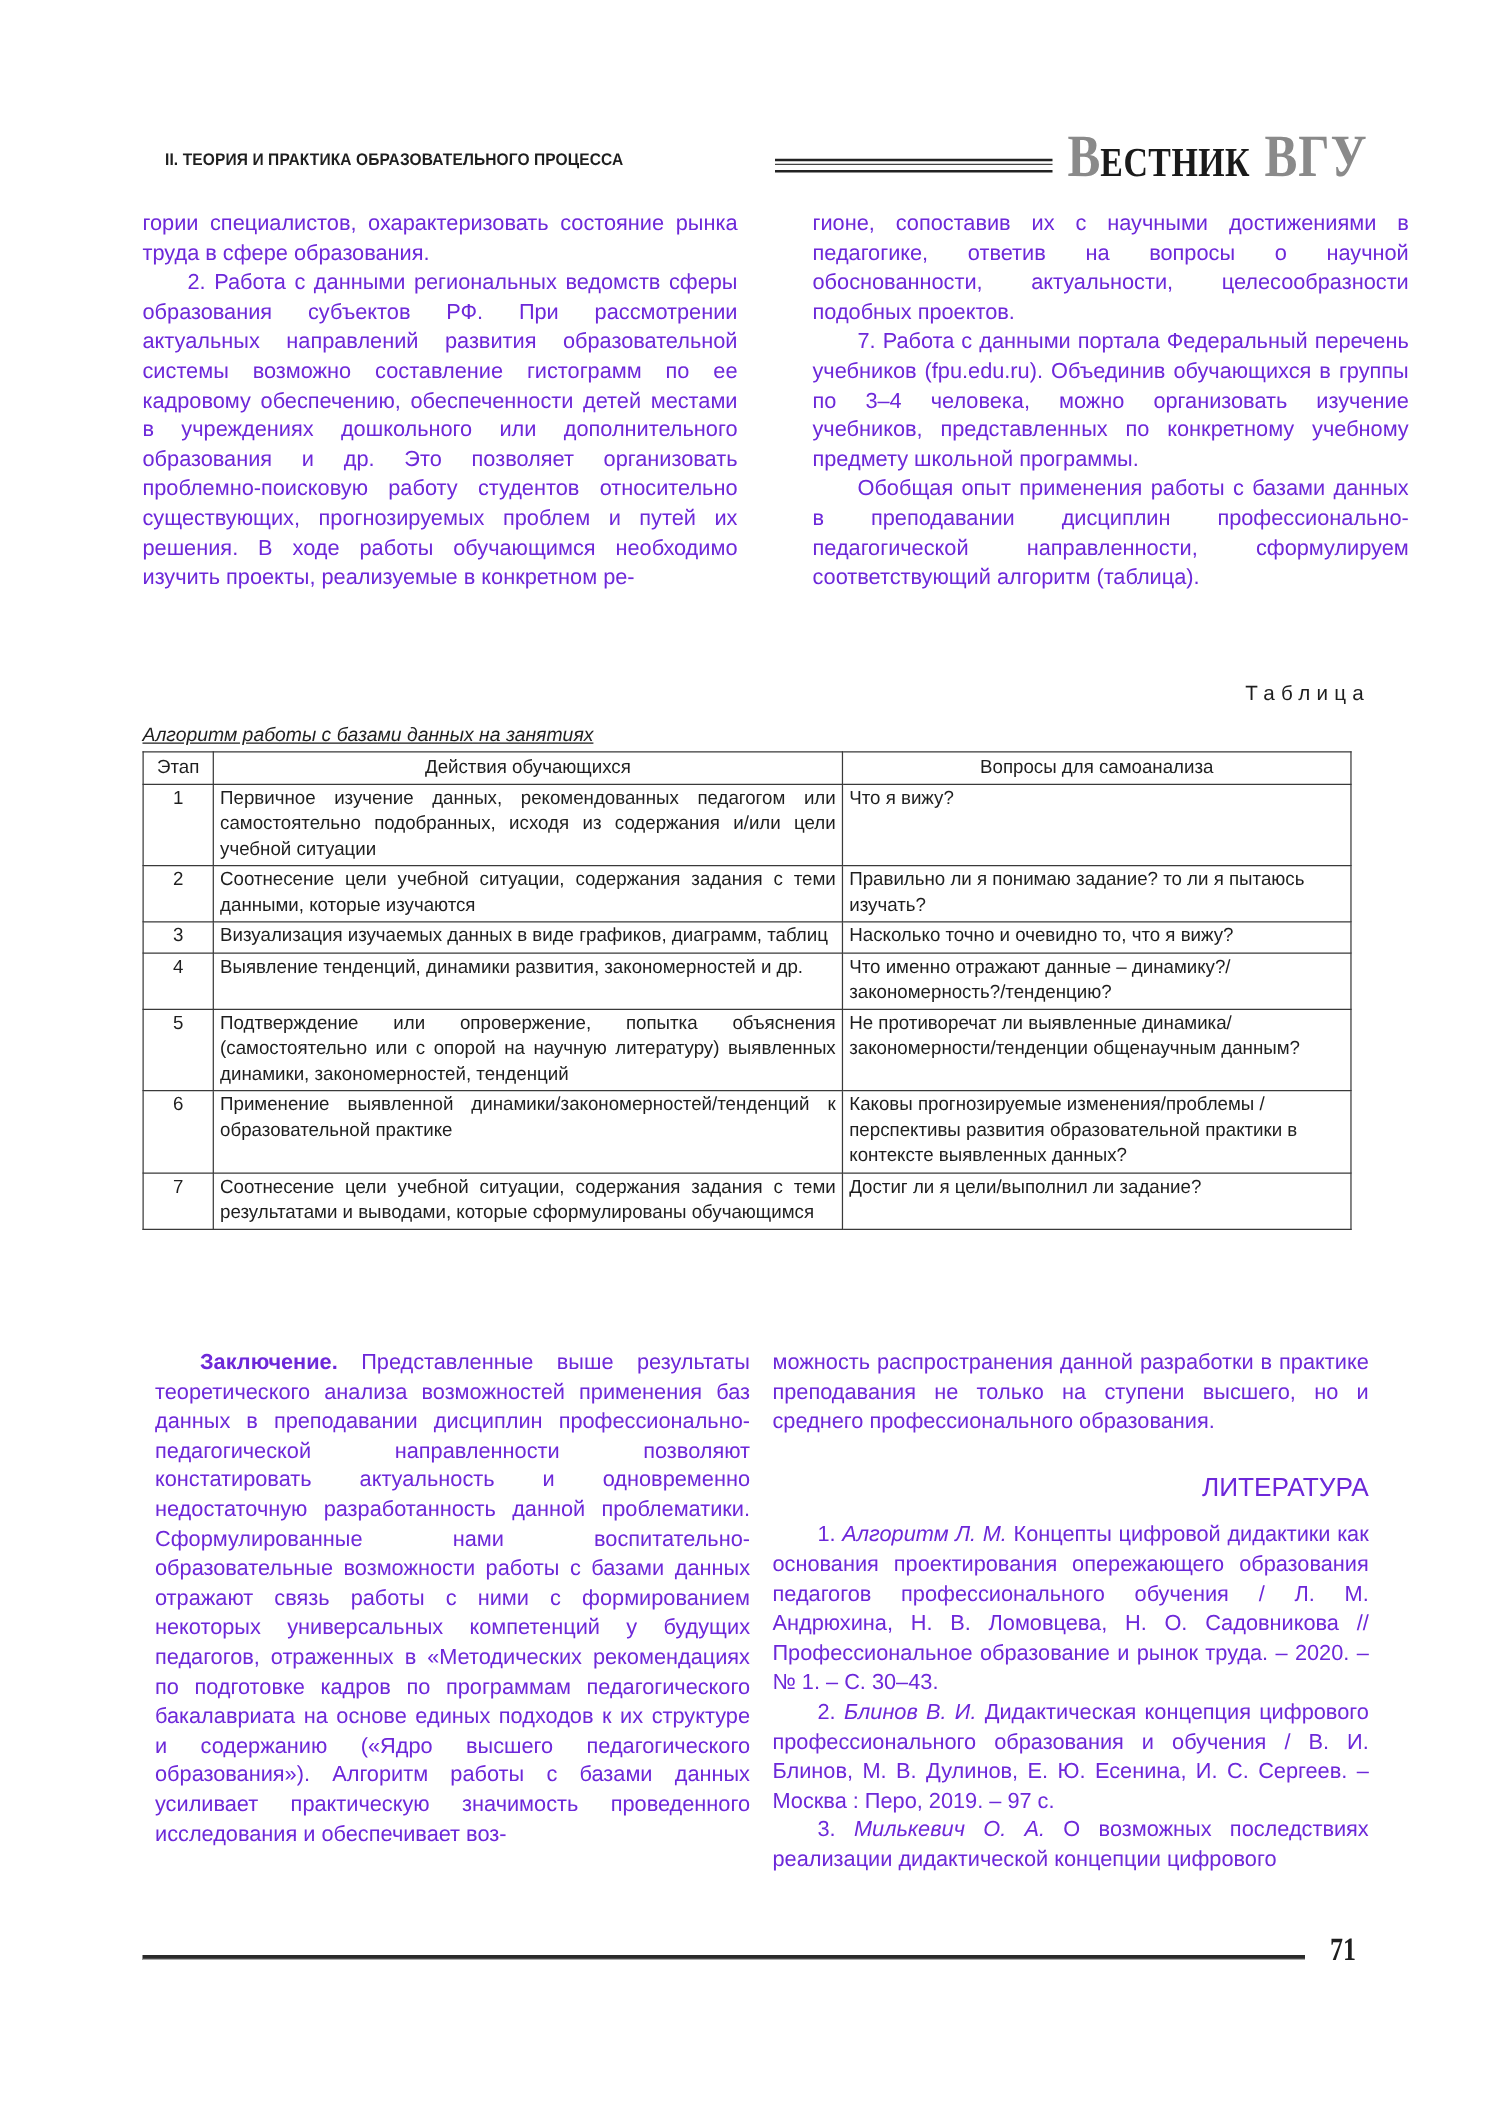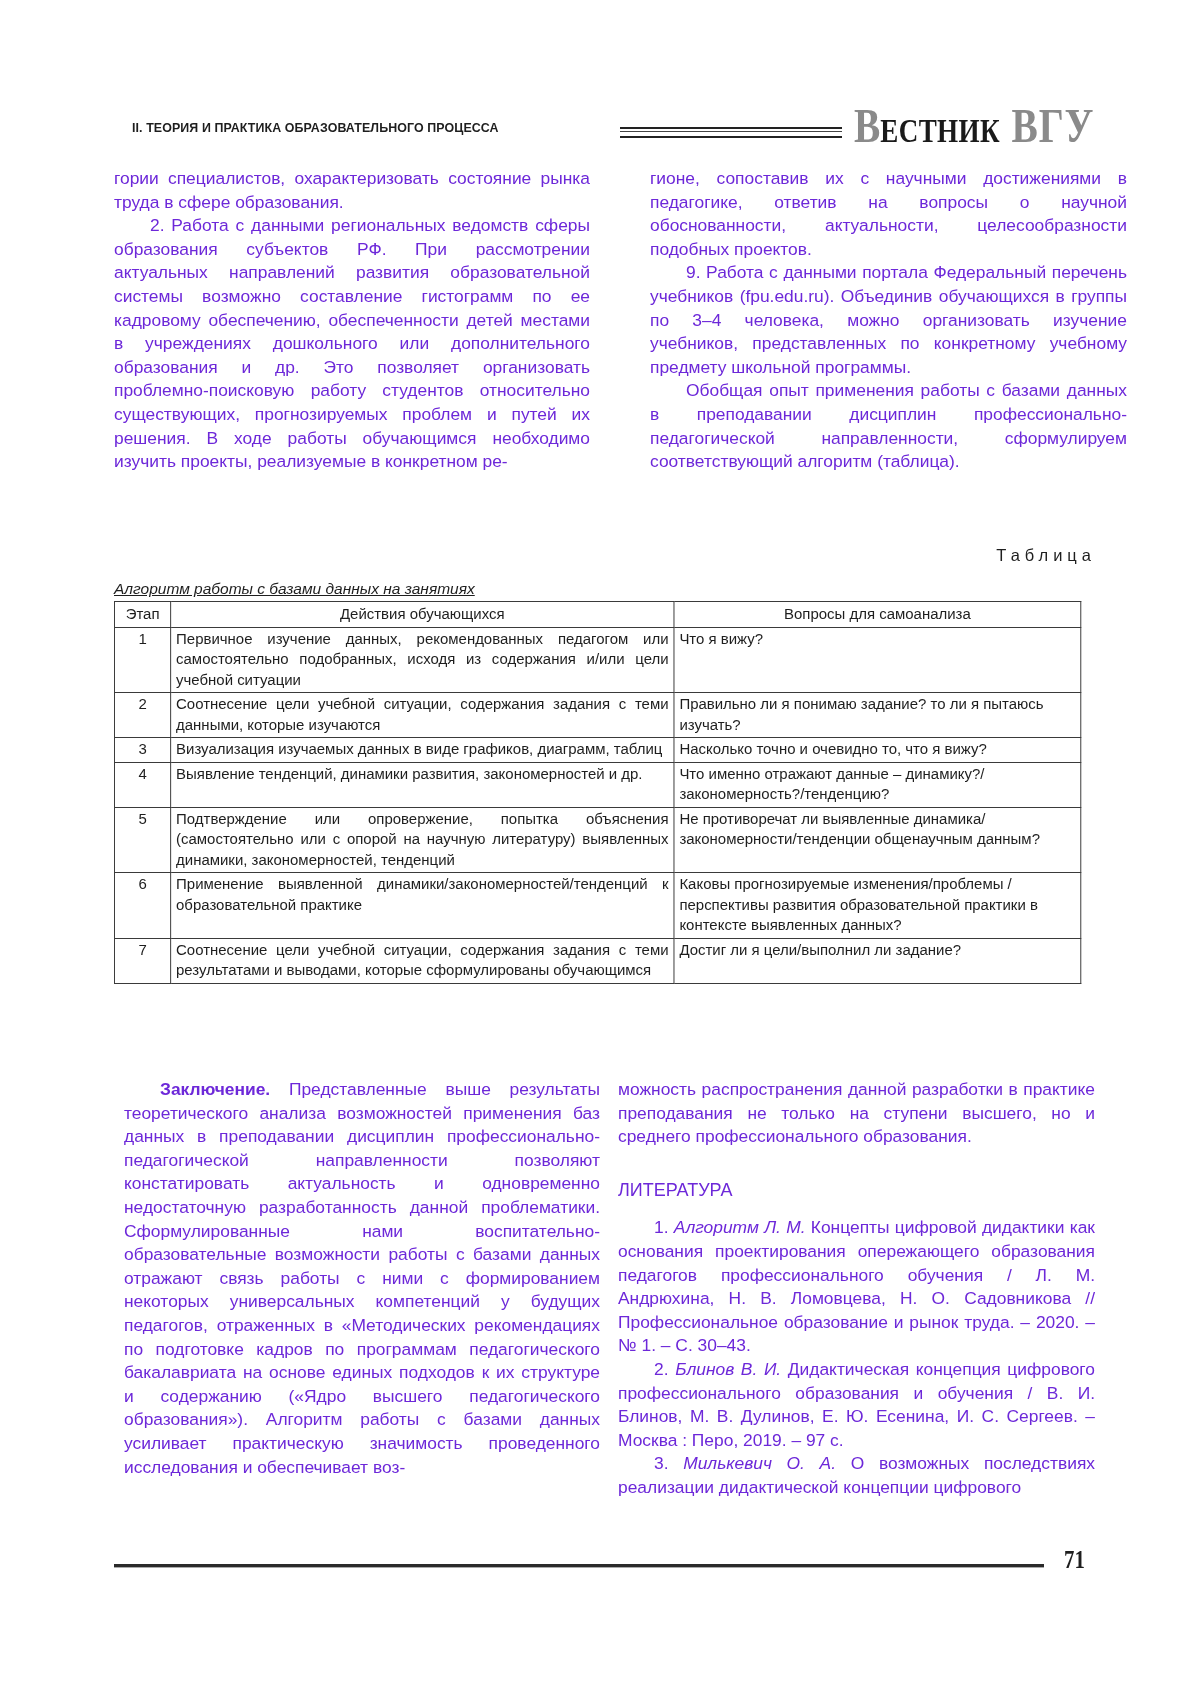--- a/index.html
+++ b/index.html
@@ -57,21 +57,21 @@
     }
     table.algo th, table.algo td {
       border: 1.4px solid #3a3a3a; vertical-align: top; padding: 1px 5px 2px 5px;
       font-weight: normal; color: #1e1e1e;
     }
     table.algo th { text-align: center; padding: 2px 5px; }
     table.algo td.stage { text-align: center; width: 46px; }
     table.algo td.action { width: 500px; text-align: justify; }
     table.algo td.question { text-align: left; }
 
-    .lit-title { text-align: left; text-indent: 0 !important; margin: 30px 0 14px 0 !important; font-size: 18px; }
+    .lit-title { text-align: right; text-indent: 0 !important; margin: 30px 0 14px 0 !important; font-size: 21px; }
     .ref i { font-style: italic; }
     b.conc { font-weight: bold; }
 
     .footer-rule {
       position: absolute; left: 114px; top: 1564px; width: 930px; height: 3px;
       background: #2a2a2a; border-bottom: 1px solid #aaa;
     }
     .page-num {
       position: absolute; left: 1064px; top: 1545px;
       font-family: "Liberation Serif", serif; font-weight: bold; font-size: 26px;
@@ -89,21 +89,21 @@
   </div>
 </div>
 
 <div class="col col-left-top">
   <p>гории специалистов, охарактеризовать состояние рынка труда в сфере образования.</p>
   <p class="indent">2. Работа с данными региональных ведомств сферы образования субъектов РФ. При рассмотрении актуальных направлений развития образовательной системы возможно составление гистограмм по ее кадровому обеспечению, обеспеченности детей местами в учреждениях дошкольного или дополнительного образования и др. Это позволяет организовать проблемно-поисковую работу студентов относительно существующих, прогнозируемых проблем и путей их решения. В ходе работы обучающимся необходимо изучить проекты, реализуемые в конкретном ре-</p>
 </div>
 
 <div class="col col-right-top">
   <p>гионе, сопоставив их с научными достижениями в педагогике, ответив на вопросы о научной обоснованности, актуальности, целесообразности подобных проектов.</p>
-  <p class="indent">9. Работа с данными портала Федеральный перечень учебников (fpu.edu.ru). Объединив обучающихся в группы по 3–4 человека, можно организовать изучение учебников, представленных по конкретному учебному предмету школьной программы.</p>
+  <p class="indent">7. Работа с данными портала Федеральный перечень учебников (fpu.edu.ru). Объединив обучающихся в группы по 3–4 человека, можно организовать изучение учебников, представленных по конкретному учебному предмету школьной программы.</p>
   <p class="indent">Обобщая опыт применения работы с базами данных в преподавании дисциплин профессионально-педагогической направленности, сформулируем соответствующий алгоритм (таблица).</p>
 </div>
 
 <div class="table-label">Таблица</div>
 <div class="table-caption">Алгоритм работы с базами данных на занятиях</div>
 
 <table class="algo">
   <thead>
     <tr>
       <th>Этап</th>

